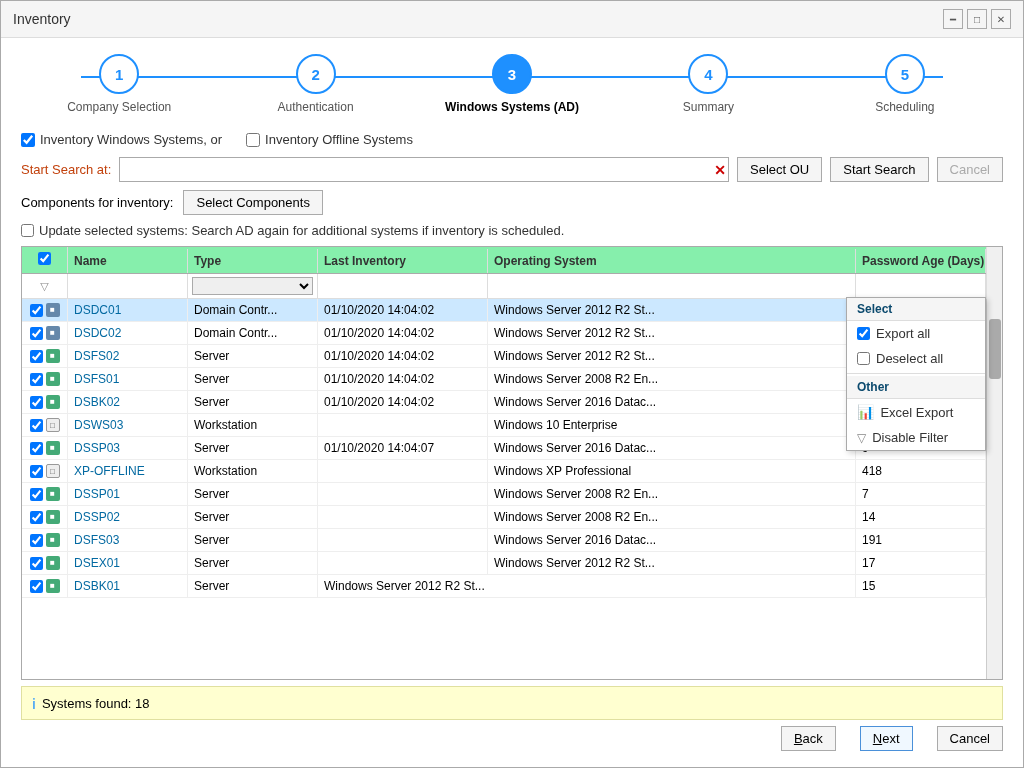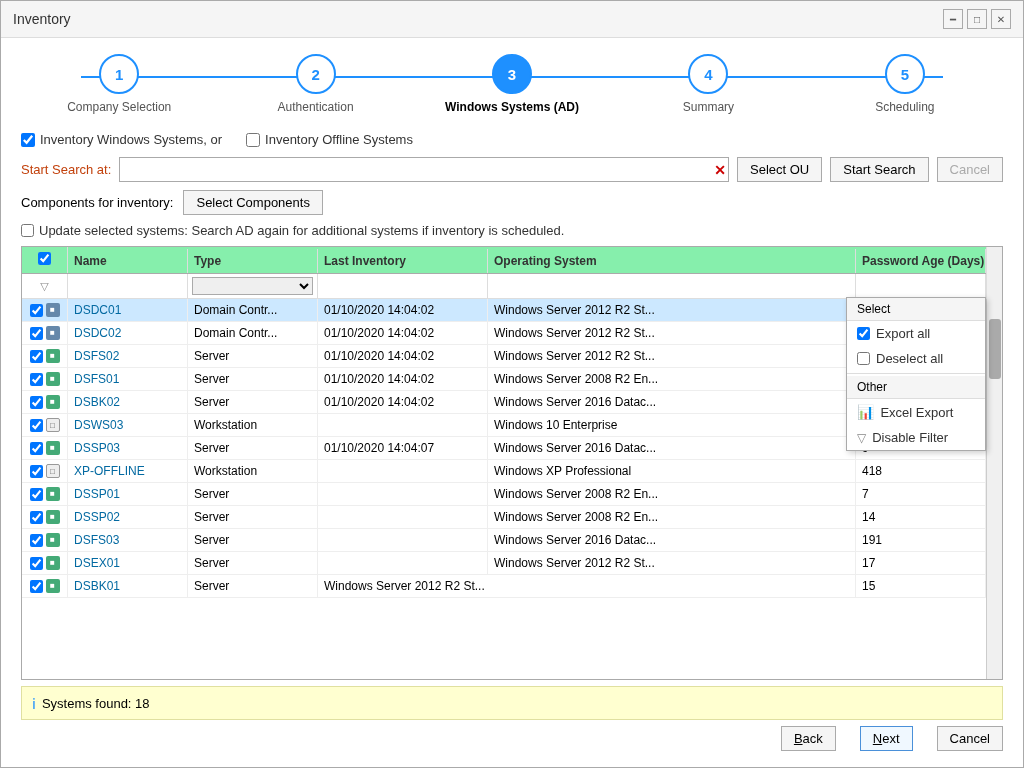--- a/index.html
+++ b/index.html
@@ -58,21 +58,21 @@
     .td.inventory-col { width: 170px; flex-shrink: 0; }
     .td.os-col { flex: 1; }
     .td.pass-col { width: 130px; flex-shrink: 0; }
     .scrollbar-placeholder { width: 16px; background: #f0f0f0; border-left: 1px solid #ddd; flex-shrink: 0; }
     .footer-status { background: #ffffd0; border: 1px solid #e0e0a0; padding: 6px 10px; margin: 6px 0 6px; display: flex; align-items: center; gap: 6px; font-size: 13px; }
     .footer-buttons { display: flex; justify-content: flex-end; gap: 24px; padding-bottom: 6px; }
     .icon-server { display: inline-block; width: 14px; height: 14px; background: #4a7; border-radius: 2px; font-size: 8px; color: white; text-align: center; line-height: 14px; flex-shrink: 0; }
     .icon-workstation { display: inline-block; width: 14px; height: 14px; border-radius: 2px; font-size: 8px; color: #555; text-align: center; line-height: 14px; flex-shrink: 0; border: 1px solid #999; background: #eee; }
     .icon-dc { display: inline-block; width: 14px; height: 14px; background: #68a; border-radius: 2px; font-size: 8px; color: white; text-align: center; line-height: 14px; flex-shrink: 0; }
     .context-menu { position: absolute; right: 16px; top: 50px; background: #fff; border: 1px solid #aaa; box-shadow: 2px 2px 6px rgba(0,0,0,0.2); z-index: 10; min-width: 140px; }
-    .ctx-header { background: #f5f5f5; padding: 4px 10px; font-weight: normal; font-size: 12px; border-bottom: 1px solid #ddd; color: #000000; }
+    .ctx-header { background: #f5f5f5; padding: 4px 10px; font-weight: bold; font-size: 12px; border-bottom: 1px solid #ddd; color: #0c4a6e; }
     .ctx-item { padding: 5px 10px; display: flex; align-items: center; gap: 6px; cursor: pointer; font-size: 12px; color: #333; }
     .ctx-item input[type=checkbox] { width: 13px; height: 13px; }
     .ctx-separator { border-top: 1px solid #ddd; margin: 2px 0; }
     .info-icon { color: #1e90ff; font-size: 15px; }
     .scrollbar-track { width: 16px; background: #f0f0f0; border-left: 1px solid #ccc; display: flex; flex-direction: column; align-items: center; }
     .scrollbar-thumb { width: 12px; height: 60px; background: #aaa; border-radius: 3px; margin-top: 20px; }
   </style>
 </head>
 <body>
 

